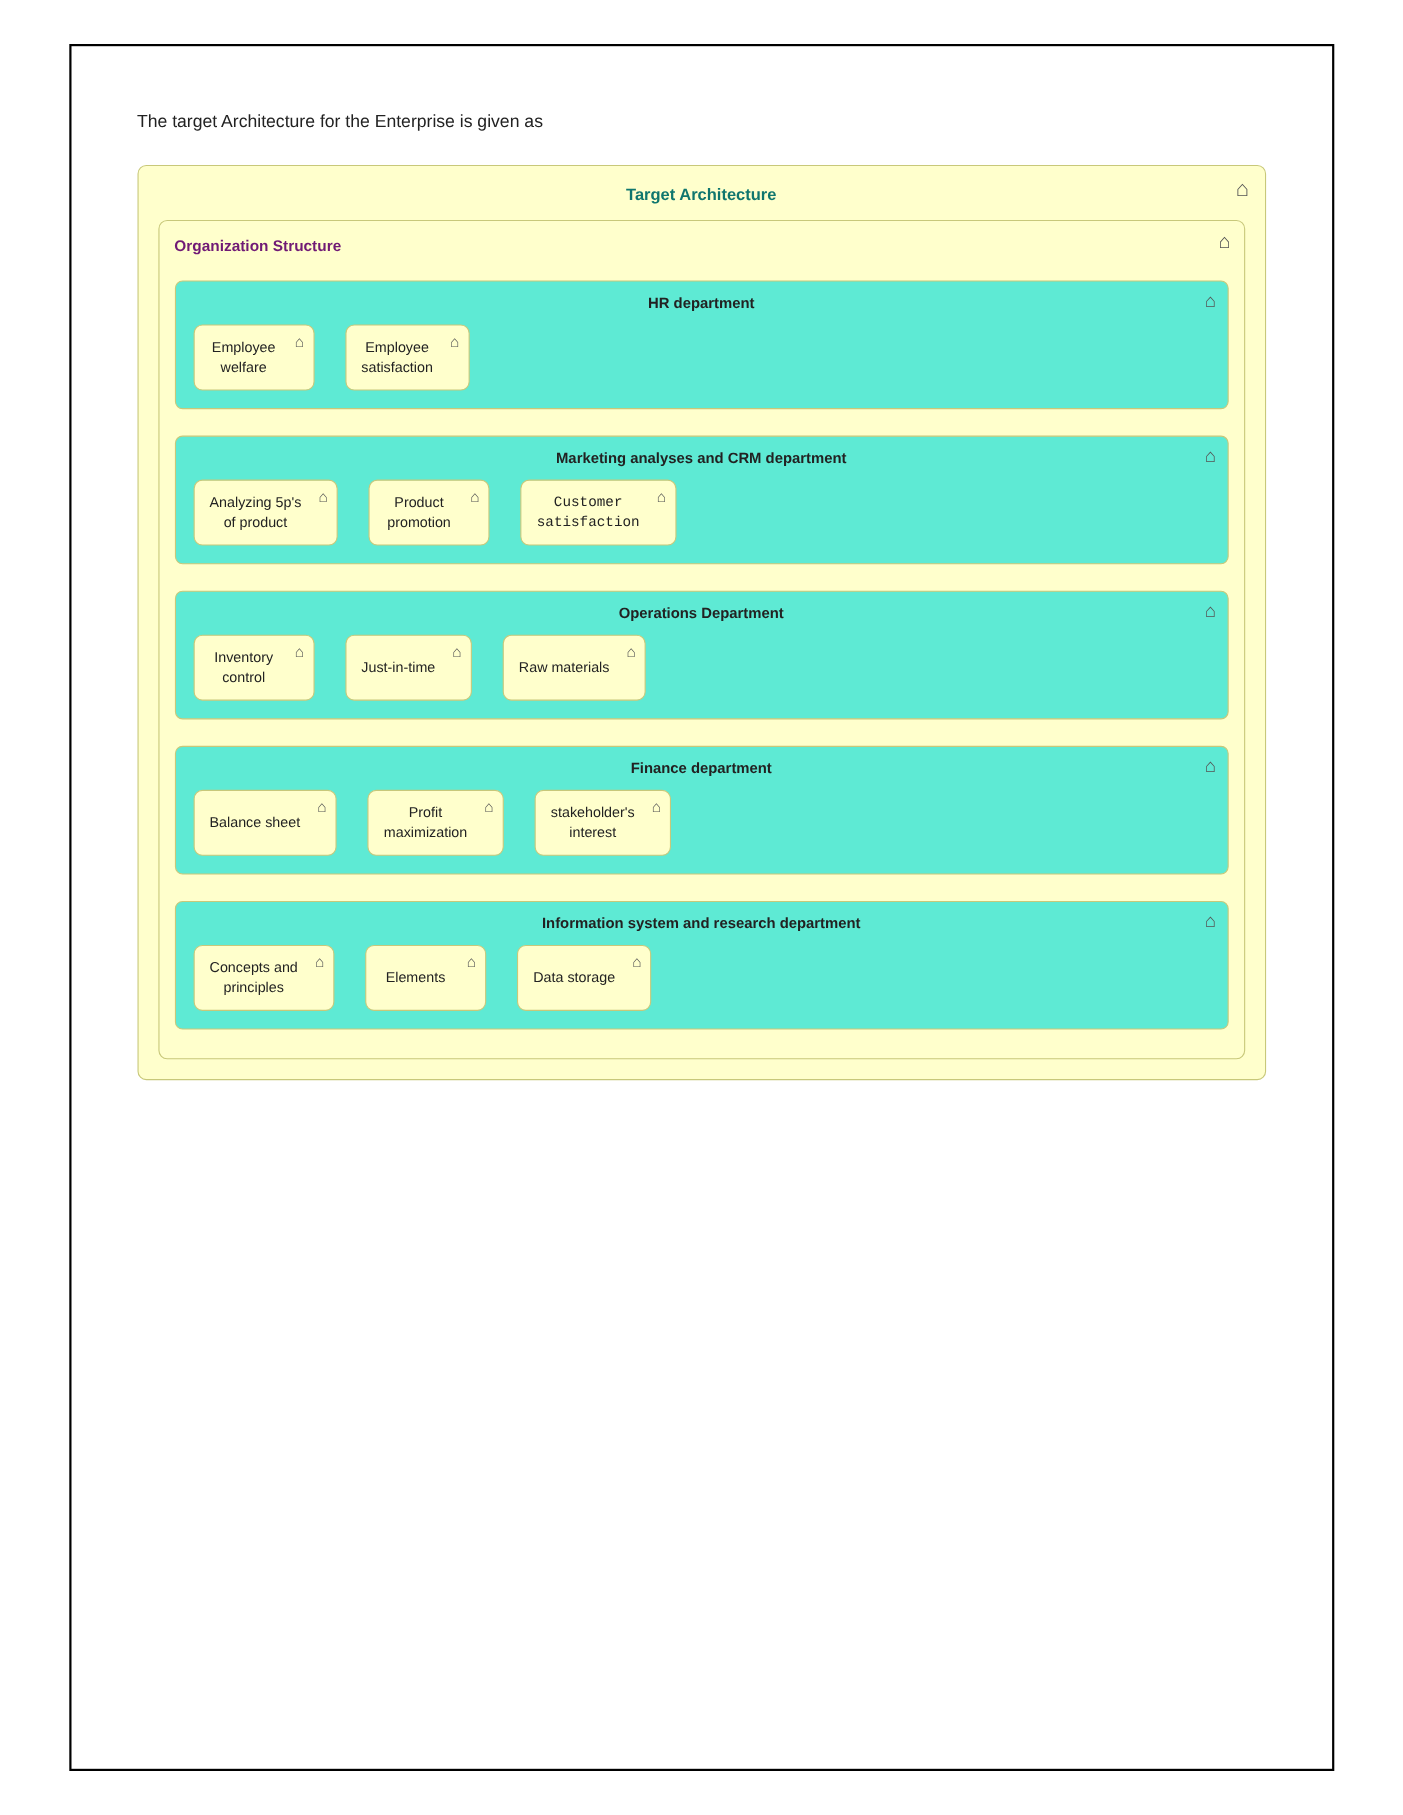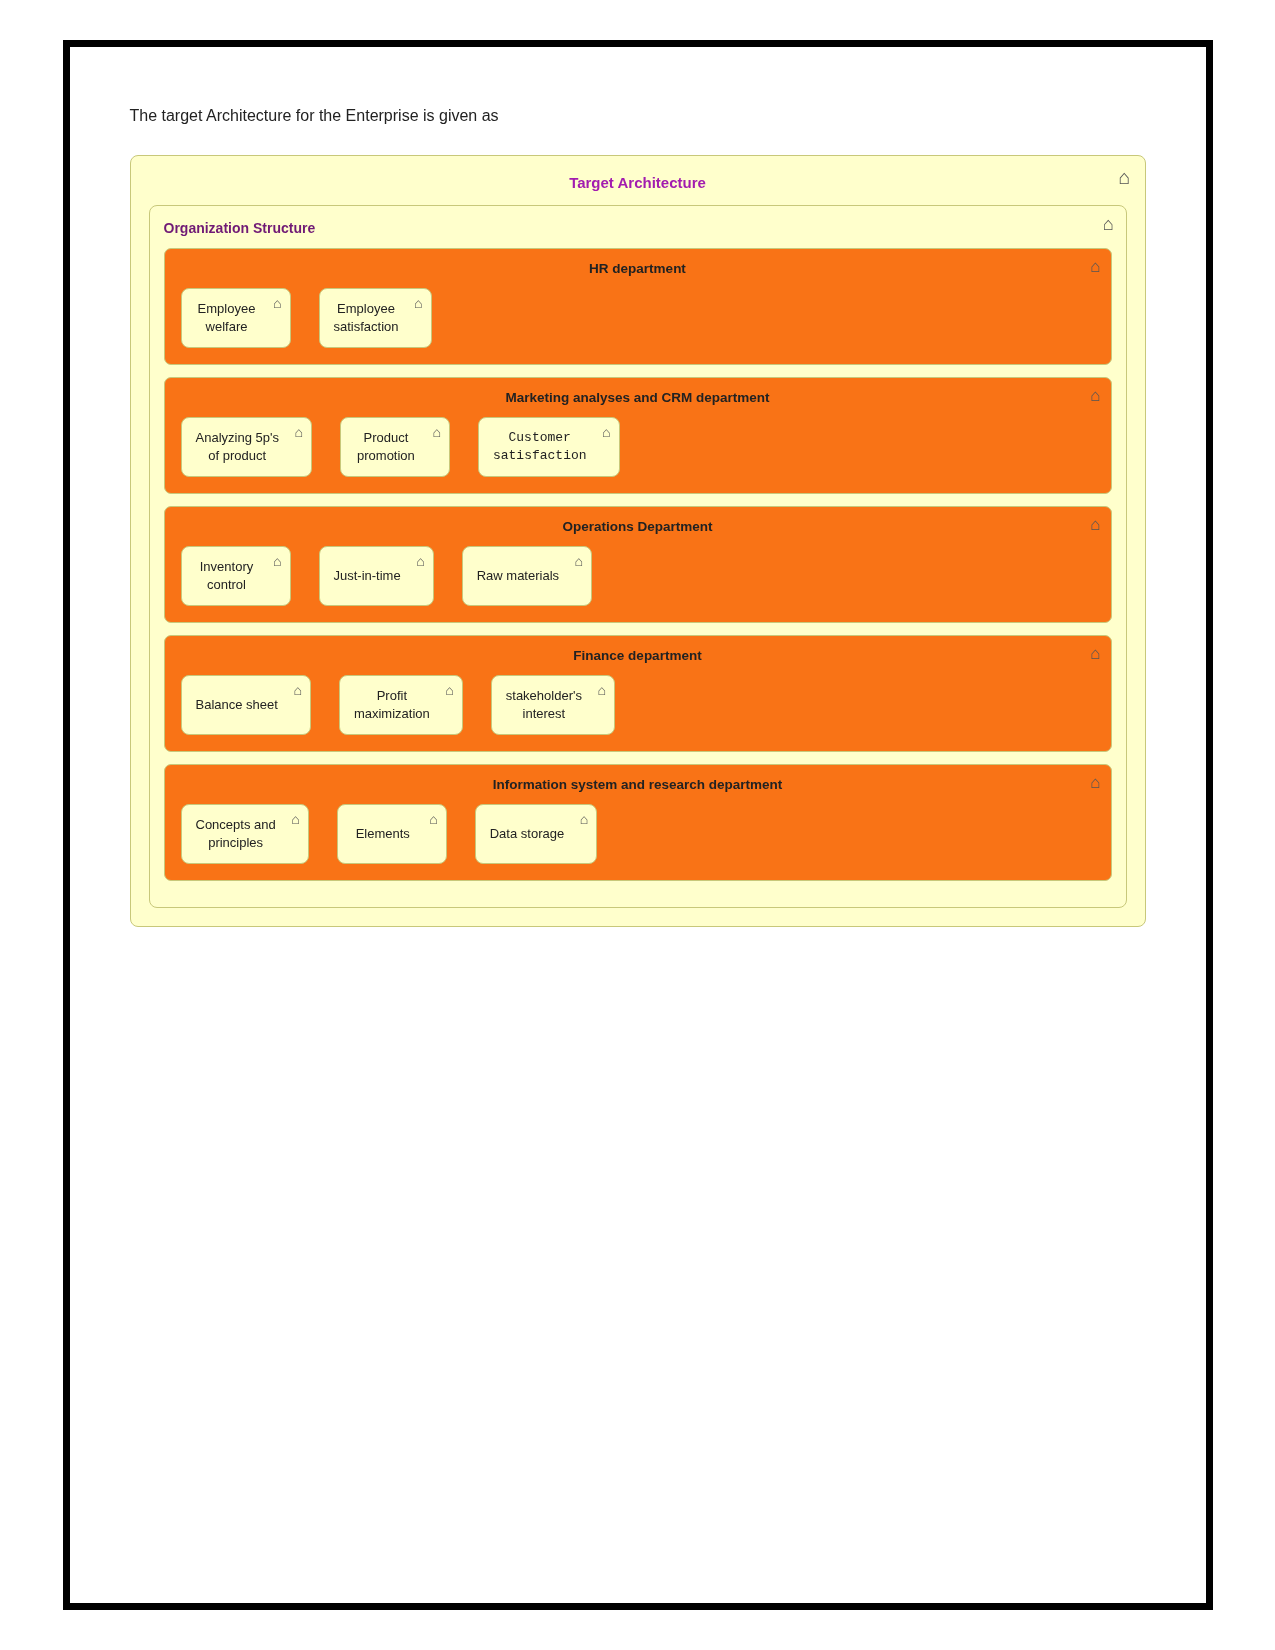--- a/index.html
+++ b/index.html
@@ -9,21 +9,21 @@
       width: 1275px;
       min-height: 1650px;
       display: flex;
       justify-content: center;
       align-items: flex-start;
       padding: 40px;
     }
     .page {
       width: 1150px;
       min-height: 1570px;
-      border: 7px solid #000000;
+      border: 2px solid #000000;
       padding: 60px 60px 40px 60px;
       background: #fff;
     }
     .intro-text {
       font-size: 16px;
       color: #222;
       margin-bottom: 30px;
     }
     
     .diagram-outer {
@@ -38,21 +38,21 @@
       top: 10px;
       right: 14px;
       font-size: 20px;
       color: #555;
     }
     .diagram-title {
       text-align: center;
       font-size: 15px;
       font-weight: bold;
       margin-bottom: 14px;
-      color: #a21caf;
+      color: #0f766e;
     }
     
     .org-container {
       background: #ffffcc;
       border: 1.5px solid #c8c87a;
       border-radius: 8px;
       padding: 14px 14px 14px 14px;
       position: relative;
     }
     .org-container > .arch-icon {
@@ -64,26 +64,27 @@
     }
     .org-title {
       text-align: left;
       font-size: 14px;
       font-weight: bold;
       margin-bottom: 12px;
       color: #701a75;
     }
     
     .dept-section {
-      background: #f97316;
+      background: #5eead4;
       border: 1.5px solid #c8c87a;
       border-radius: 7px;
       padding: 12px 12px 16px 12px;
       position: relative;
       margin-bottom: 12px;
+      margin-top: 24px;
     }
     .dept-section > .arch-icon {
       position: absolute;
       top: 8px;
       right: 10px;
       font-size: 17px;
       color: #555;
     }
     .dept-title {
       text-align: center;

